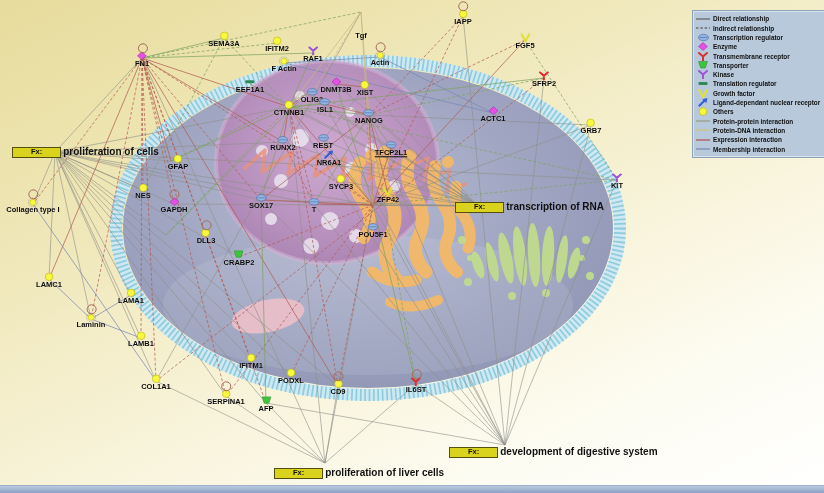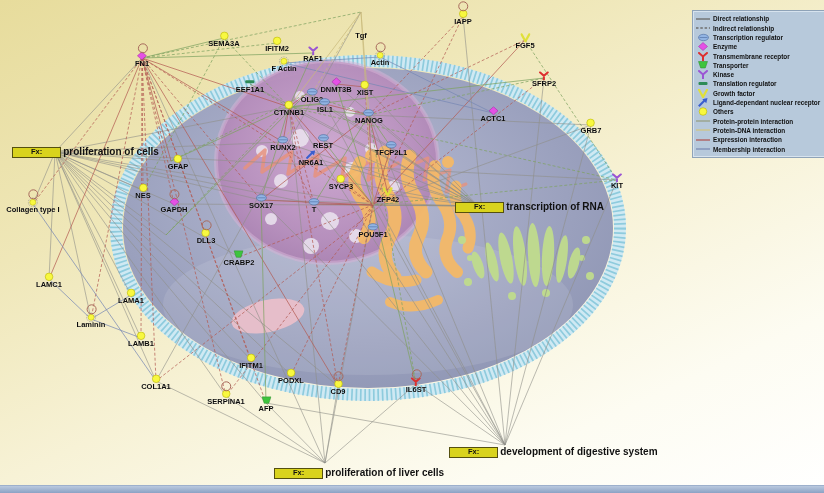--- a/index.html
+++ b/index.html
@@ -507,28 +507,28 @@
           </svg></span>
         <span class="nlabel">RUNX2</span>
       </div>
       <div class="node" style="left: 323px; top: 144px;">
         <span class="glyph"><svg width="11" height="9" viewBox="0 0 11 9">
             <ellipse cx="5.5" cy="4.5" rx="5" ry="3.2" fill="#92b4e3" stroke="#4a6aa0" stroke-width="0.6"></ellipse>
             <line x1="1.5" y1="4.5" x2="9.5" y2="4.5" stroke="#4a6aa0" stroke-width="0.6"></line>
           </svg></span>
         <span class="nlabel">REST</span>
       </div>
-      <div class="node" style="left: 311px; top: 161px;">
+      <div class="node" style="left: 311px; top: 161px; padding-left: 36px;">
         <span class="glyph"><svg width="10" height="9" viewBox="0 0 10 9">
             <path d="M0.8,8.2 L7.5,1.5" stroke="#3a5ecf" stroke-width="2"></path>
             <polygon points="9.5,0 4.3,1.2 8.3,5.2" fill="#3a5ecf"></polygon>
           </svg></span>
         <span class="nlabel">NR6A1</span>
       </div>
-      <div class="node" style="left: 391px; top: 151px;">
+      <div class="node" style="left: 391px; top: 151px; text-decoration: underline;">
         <span class="glyph"><svg width="11" height="9" viewBox="0 0 11 9">
             <ellipse cx="5.5" cy="4.5" rx="5" ry="3.2" fill="#92b4e3" stroke="#4a6aa0" stroke-width="0.6"></ellipse>
             <line x1="1.5" y1="4.5" x2="9.5" y2="4.5" stroke="#4a6aa0" stroke-width="0.6"></line>
           </svg></span>
         <span class="nlabel">TFCP2L1</span>
       </div>
       <div class="node" style="left: 341px; top: 185px;">
         <span class="glyph"><svg width="10" height="9" viewBox="0 0 10 9">
             <circle cx="5" cy="4.5" r="3.8" fill="#f8f840" stroke="#b8b500" stroke-width="0.6"></circle>
           </svg></span>

